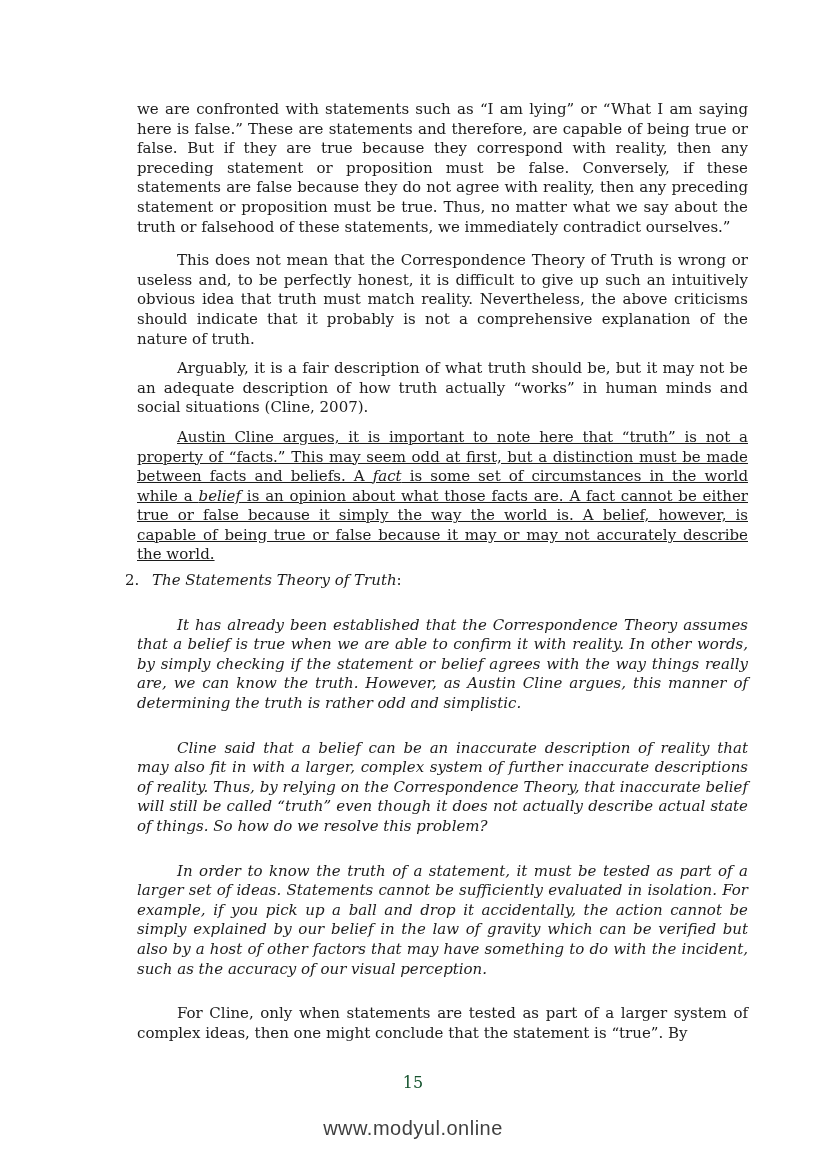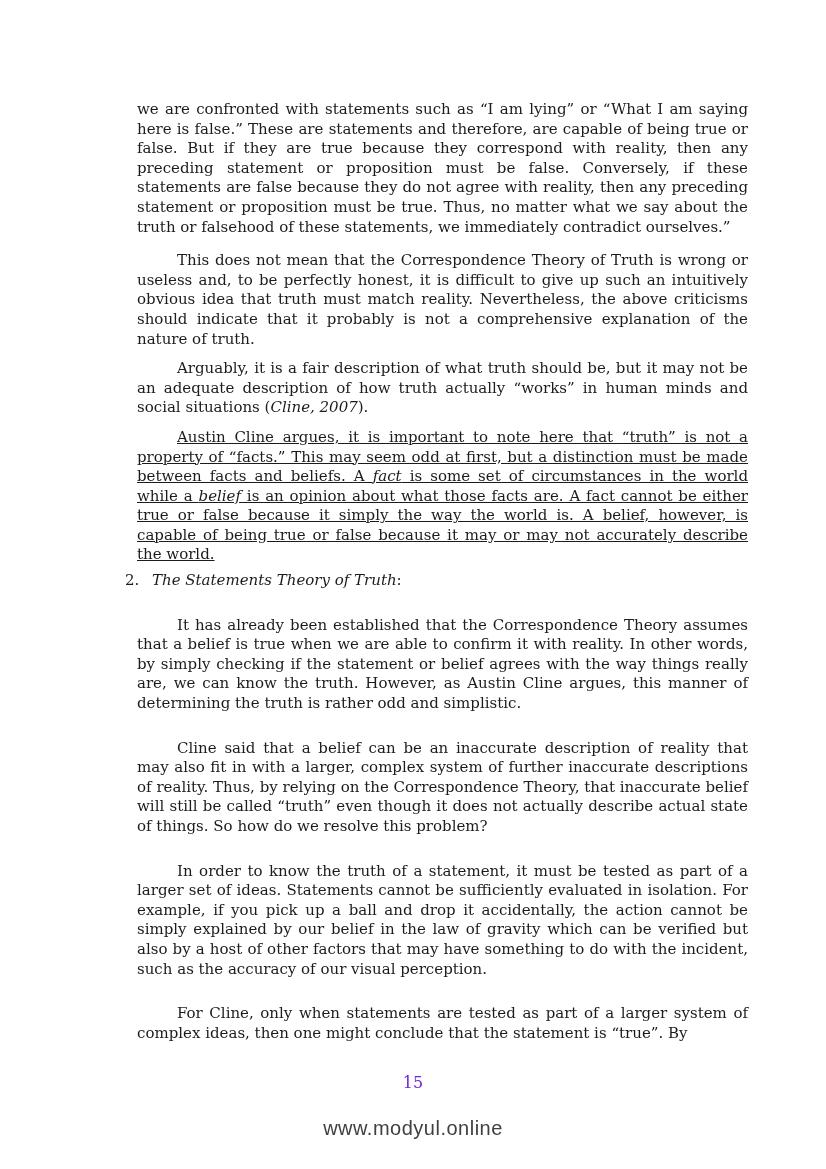--- a/index.html
+++ b/index.html
@@ -20,40 +20,40 @@
     font-size: 15px;
     line-height: 19.6px;
     text-align: justify;
   }
   .para {
     margin: 0 0 10px 0;
     text-indent: 40px;
   }
   .para.no-indent { text-indent: 0; margin-bottom: 14px; }
   .para.mb-sm { margin-bottom: 6px; text-decoration: underline; }
-  .para.mb-lg { margin-bottom: 25px; }
+  .para.mb-lg { margin-bottom: 25px; font-style: italic; }
   .para.mb-0 { margin-bottom: 0; }
   .list-item {
     margin: 0 0 25px -12px;
     display: flex;
   }
   .list-marker {
     width: 27px;
     flex: 0 0 27px;
   }
   .list-title { font-style: italic; }
   .page-number {
     position: absolute;
     top: 1073px;
     left: 0;
     width: 826px;
     text-align: center;
     font-size: 16px;
     line-height: 20px;
-    color: #6d28d9;
+    color: #14532d;
   }
   .watermark {
     position: absolute;
     top: 1116px;
     left: 0;
     width: 826px;
     text-align: center;
     font-family: "Liberation Sans", sans-serif;
     font-size: 20px;
     line-height: 24px;
@@ -64,21 +64,21 @@
 </head>
 <body>
 
 <div class="page">
   <div class="body-text">
 
     <p class="para no-indent"><span>we are confronted with statements such as “I am lying” or “What I am saying here is false.”  These are statements and therefore, are capable of being true or false. But if they are true because they correspond with reality, then any preceding statement or proposition must be false.  Conversely, if these statements are false because they do not agree with reality, then any preceding statement or proposition must be true.  Thus, no matter what we say about the truth or falsehood of these statements, we immediately contradict ourselves.”</span></p>
 
     <p class="para"><span>This does not mean that the Correspondence Theory of Truth is wrong or useless and, to be perfectly honest, it is difficult to give up such an intuitively obvious idea that truth must match reality. Nevertheless, the above criticisms should indicate that it probably is not a comprehensive explanation of the nature of truth.</span></p>
 
-    <p class="para"><span>Arguably, it is a fair description of what truth should be, but it may not be an adequate description of how truth actually “works” in human minds and social situations (</span><span style="font-style: italic;">Cline, 2007</span><span>).</span></p>
+    <p class="para"><span>Arguably, it is a fair description of what truth should be, but it may not be an adequate description of how truth actually “works” in human minds and social situations (</span><span style="">Cline, 2007</span><span>).</span></p>
 
     <p class="para mb-sm"><span>Austin Cline argues, it is important to note here that “truth” is not a property of “facts.” This may seem odd at first, but a distinction must be made between facts and beliefs. A </span><span style="font-style: italic;">fact</span><span> is some set of circumstances in the world while a </span><span style="font-style: italic;">belief</span><span> is an opinion about what those facts are. A fact cannot be either true or false because it simply the way the world is. A belief, however, is capable of being true or false because it may or may not accurately describe the world.</span></p>
 
     <div class="list-item">
       <span class="list-marker">2.</span>
       <span><span class="list-title">The Statements Theory of Truth</span><span>:</span></span>
     </div>
 
     <p class="para mb-lg"><span>It has already been established that the Correspondence Theory assumes that a belief is true when we are able to confirm it with reality.  In other words, by simply checking if the statement or belief agrees with the way things really are, we can know the truth.  However, as Austin Cline argues, this manner of determining the truth is rather odd and simplistic.</span></p>
 

